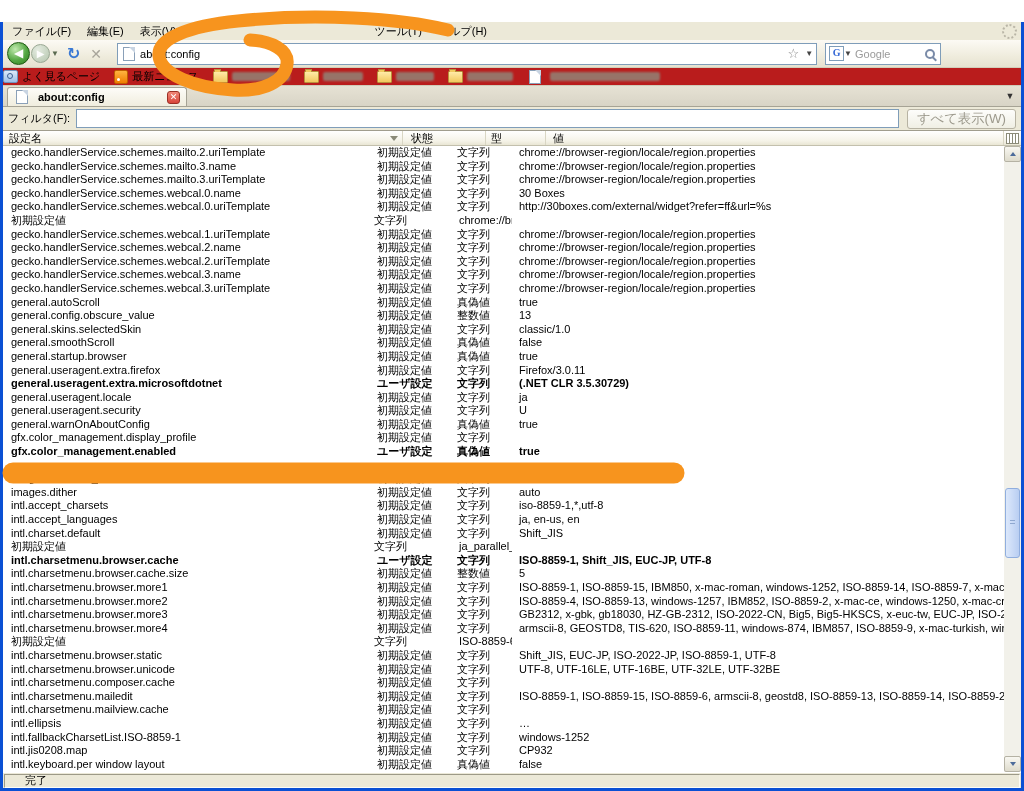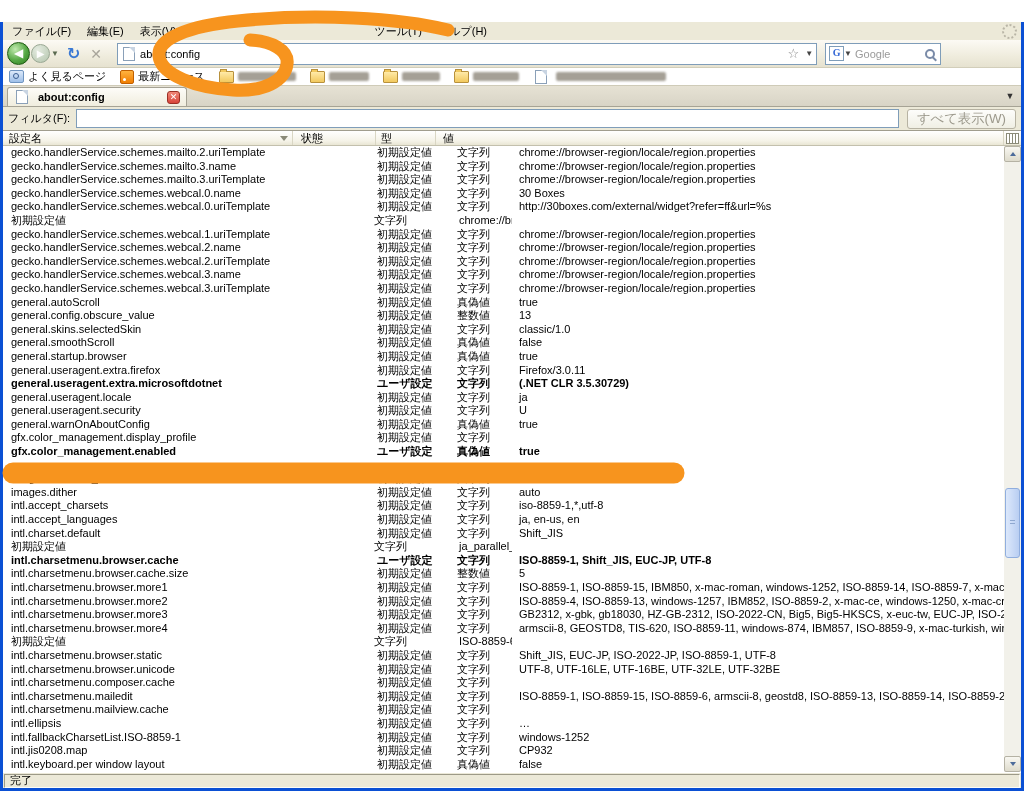--- a/index.html
+++ b/index.html
@@ -56,22 +56,22 @@
   .dd{font-size:8px;color:#444;}
   .searchbar{flex:0 0 auto;width:116px;height:22px;background:#fff;border:1px solid #7f9db9;
     display:flex;align-items:center;margin-left:8px;box-sizing:border-box;padding:0 3px;}
   .g-ico{width:13px;height:13px;border:1px solid #7f9db9;text-align:center;line-height:12px;
     font-weight:bold;font-size:10px;color:#3367d6;font-family:"Liberation Serif",serif;flex:0 0 auto;}
   .search-text{color:#9a9a9a;flex:1;margin-left:3px;white-space:nowrap;overflow:hidden;}
   .magnifier{width:6px;height:6px;border:2px solid #7a8ba8;border-radius:50%;position:relative;flex:0 0 auto;margin-right:2px;}
   .magnifier::after{content:'';position:absolute;width:5px;height:2px;background:#7a8ba8;
     transform:rotate(45deg);right:-4px;bottom:-3px;}
   
-  .bmbar{height:18px;background:#ffffff;border-bottom:1px solid #cfcbb8;display:flex;align-items:center;
-    padding-left:6px;flex:0 0 auto;box-sizing:border-box;}
+  .bmbar{height:18px;background:#b91c1c;border-bottom:1px solid #cfcbb8;display:flex;align-items:center;
+    padding-left:0;flex:0 0 auto;box-sizing:border-box;}
   .bm-item{display:flex;align-items:center;margin-right:14px;white-space:nowrap;}
   .bm-item .lbl{margin-left:4px;}
   .ico-smart{width:13px;height:11px;background:linear-gradient(#dce9fa,#9fc0e8);border:1px solid #6f94c0;border-radius:2px;position:relative;}
   .ico-smart::after{content:'';position:absolute;width:4px;height:4px;border:1px solid #3c5f92;border-radius:50%;left:3px;top:2px;}
   .ico-rss{width:12px;height:12px;background:linear-gradient(#ffb340,#f07d00);border:1px solid #c05f00;border-radius:2px;position:relative;}
   .ico-rss::after{content:'';position:absolute;width:3px;height:3px;background:#fff;border-radius:50%;left:2px;bottom:2px;}
   .ico-folder{width:13px;height:10px;background:linear-gradient(#ffeaa8,#f2c95e);border:1px solid #b8913c;border-radius:1px;position:relative;}
   .ico-folder::before{content:'';position:absolute;top:-3px;left:0;width:5px;height:2px;background:#f2c95e;border:1px solid #b8913c;border-bottom:none;}
   .blurred{display:inline-block;height:9px;background:#8f897c;border-radius:2px;filter:blur(1.3px);opacity:.8;margin-left:4px;}
   
@@ -89,21 +89,21 @@
   .filter-input{flex:1;height:19px;border:1px solid #7f9db9;background:#fff;box-sizing:border-box;
     font-family:inherit;font-size:11px;padding:0 3px;outline:none;}
   .btn-showall{margin-left:8px;height:20px;padding:0 9px;border:1px solid #b7b3a3;border-radius:3px;
     background:linear-gradient(180deg,#fdfdfb,#f0efe4);color:#9c998c;white-space:nowrap;}
   
   .content{flex:1;position:relative;background:#fff;border-top:1px solid #a09d8e;overflow:hidden;}
   .theader{height:15px;display:flex;background:linear-gradient(180deg,#ffffff,#f5f3e8 70%,#e9e6d4);
     border-bottom:1px solid #c3c0ad;box-sizing:border-box;}
   .hcell{box-sizing:border-box;border-right:1px solid #d9d6c4;line-height:14px;white-space:nowrap;overflow:hidden;
     display:flex;align-items:center;}
-  .h-name{width:290px;padding-left:6px;}
+  .h-name{width:400px;padding-left:6px;}
   .h-status{width:83px;padding-left:8px;text-align:right;}
   .h-type{width:60px;padding-left:5px;}
   .h-value{flex:1;padding-left:7px;}
   .h-picker{width:17px;border-right:none;justify-content:center;}
   .sort-tri{margin-left:auto;margin-right:4px;width:0;height:0;border-left:4px solid transparent;
     border-right:4px solid transparent;border-top:5px solid #8a8a78;}
   .picker-ico{width:11px;height:9px;border:1px solid #8a8a78;
     background:repeating-linear-gradient(90deg,#fff 0 2px,#8a8a78 2px 3px);}
   .tbody{position:absolute;top:15px;left:0;right:17px;bottom:0;overflow:hidden;}
   .prefrow{display:grid;grid-template-columns:366px 83px 60px 1fr;height:13.6px;line-height:13.5px;}
@@ -123,21 +123,21 @@
   .tri-up{width:0;height:0;border-left:3px solid transparent;border-right:3px solid transparent;border-bottom:4px solid #4c6b9a;}
   .tri-down{width:0;height:0;border-left:3px solid transparent;border-right:3px solid transparent;border-top:4px solid #4c6b9a;}
   .sb-thumb{position:absolute;left:1px;top:342px;width:15px;height:70px;border:1px solid #90aede;border-radius:3px;
     background:linear-gradient(90deg,#dce8fb,#b9cef2);box-sizing:border-box;}
   .sb-thumb::after{content:'';position:absolute;left:4px;right:4px;top:31px;height:6px;
     background:repeating-linear-gradient(180deg,#8fa8d0 0 1px,transparent 1px 3px);}
   
   .statusbar{height:16px;background:#ece9d8;flex:0 0 auto;display:flex;align-items:center;box-sizing:border-box;
     border-top:1px solid #fff;}
   .status-panel{flex:1;height:14px;margin:0 1px;border:1px solid;border-color:#9d9a88 #fdfcf6 #fdfcf6 #9d9a88;
-    display:flex;align-items:center;padding-left:5px;box-sizing:border-box;text-align:center;}
+    display:flex;align-items:center;padding-left:20px;box-sizing:border-box;text-align:center;}
   
   .annotations{position:absolute;top:0;left:0;width:1024px;height:791px;pointer-events:none;z-index:60;}
 </style>
 </head>
 <body>
 
 <div class="titlebar">
   <div class="fx-icon"></div>
   <div class="title-text">about:config - Mozilla Firefox</div>
   <div class="winbtn min">

